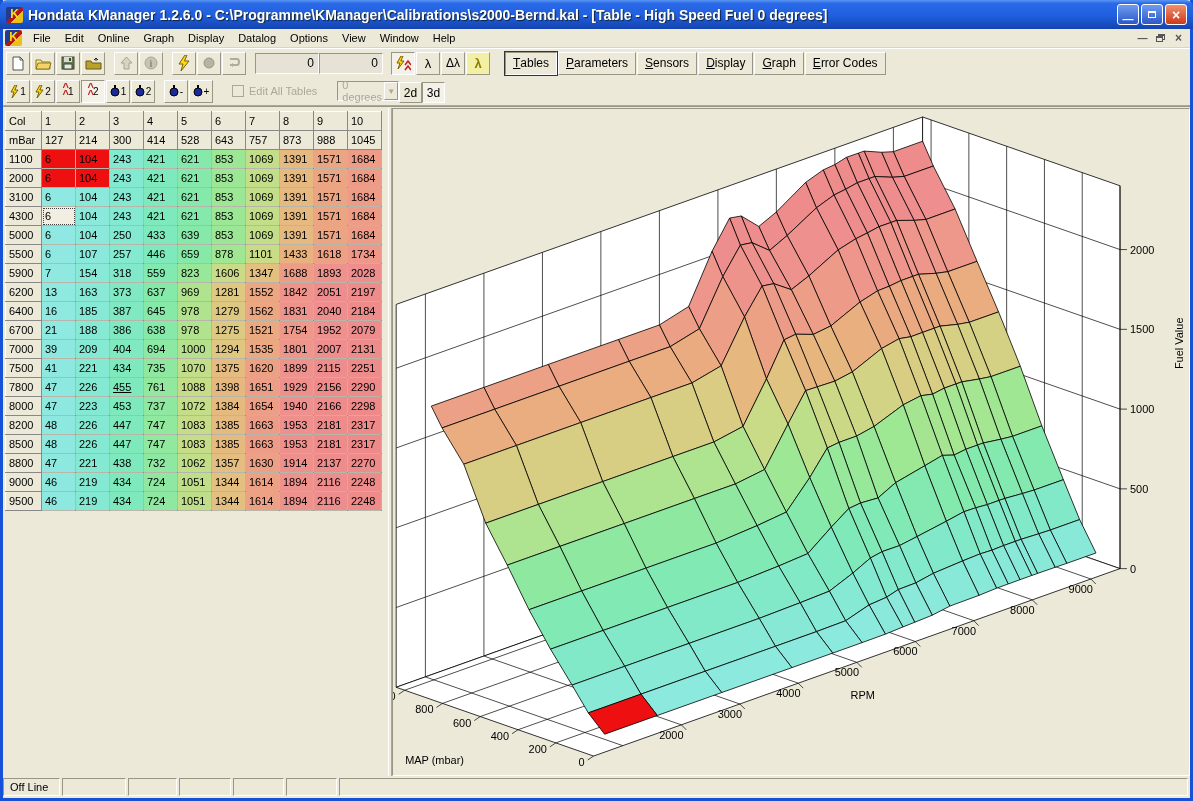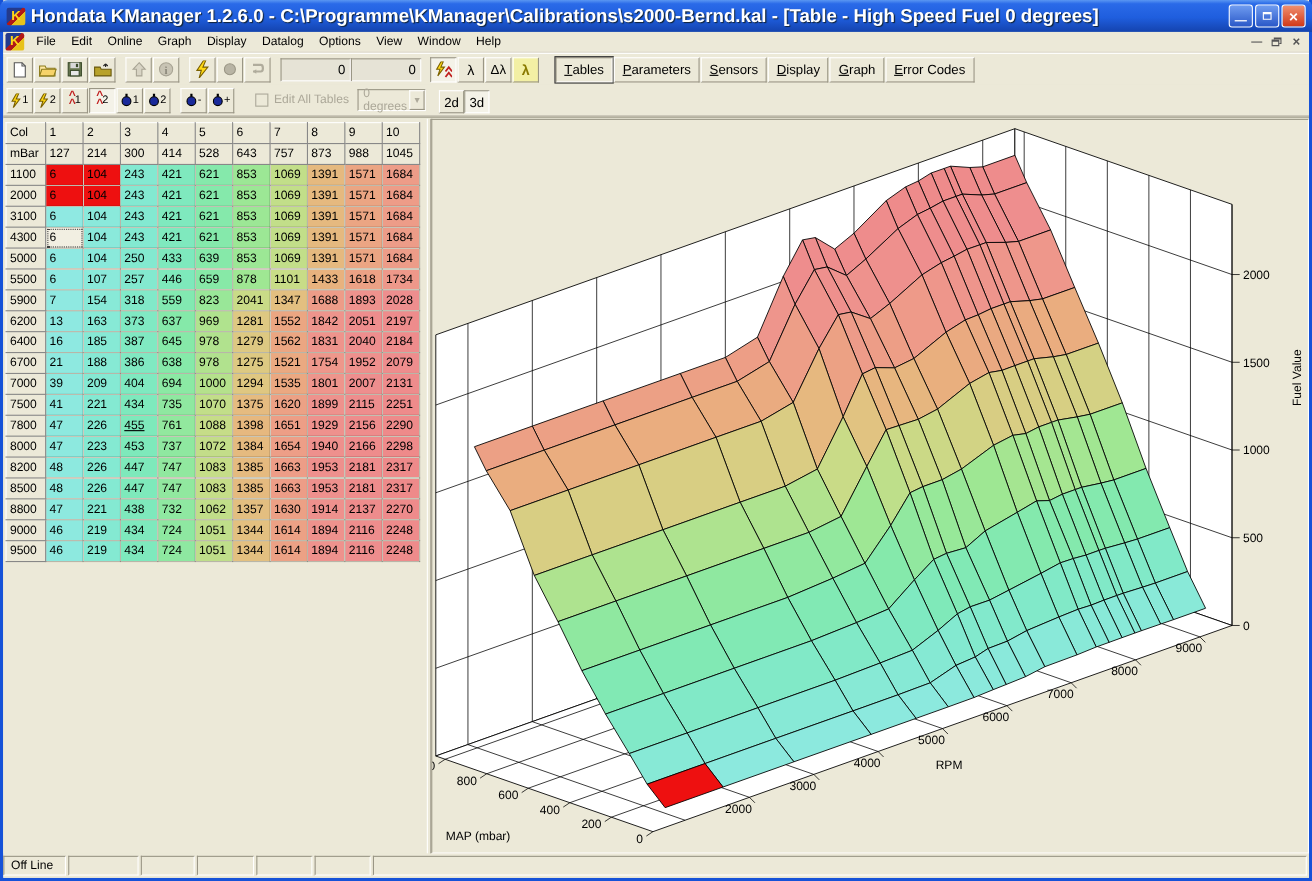--- a/index.html
+++ b/index.html
@@ -3,21 +3,21 @@
 <meta charset="utf-8">
 <style>
   * { box-sizing: border-box; margin:0; padding:0; }
   html,body { width:1193px; height:801px; overflow:hidden; background:#000; }
   body { font-family:"Liberation Sans", sans-serif; font-size:11px; }
   .window { position:absolute; inset:0; background:#ece9d8; border:3px solid #1652d8; border-top:none; }
   
   .titlebar { position:absolute; left:-3px; right:-3px; top:0; height:29px;
     background:linear-gradient(180deg,#5a96f2 0%, #2a6ae8 12%, #1f5ede 55%, #1443ae 100%);
     border-radius:7px 7px 0 0; display:flex; align-items:center; padding:0 6px; }
-  .titletext { color:#fff; font-weight:bold; font-size:17px; text-shadow:1px 1px 1px #123; white-space:nowrap; overflow:hidden; flex:1; }
+  .titletext { color:#fff; font-weight:bold; font-size:14px; text-shadow:1px 1px 1px #123; white-space:nowrap; overflow:hidden; flex:1; }
   .kicon { width:17px; height:16px; margin-right:5px; background:linear-gradient(135deg,#243a8c 0%,#243a8c 45%,#b01818 45%,#b01818 62%,#e8c21a 62%); border-radius:2px; color:#ffd816; font-weight:bold; font-size:12px; text-align:center; line-height:15px; flex:0 0 auto; }
   .winbtns { display:flex; gap:2px; }
   .wbtn { width:22px; height:21px; border-radius:3px; border:1px solid #fff; color:#fff; font-weight:bold; font-size:11px;
     display:flex; align-items:center; justify-content:center; background:linear-gradient(180deg,#6f9cf0,#2a58c8); }
   .wbtn.close { background:linear-gradient(180deg,#f09070,#d03818); }
   .sq { width:8px; height:7px; border:1px solid #fff; border-top-width:2px; }
   
   .menubar { position:absolute; left:0; right:0; top:29px; height:19px; background:#ece9d8; display:flex; align-items:center; border-bottom:1px solid #d8d4c8; }
   .menu-item { padding:2px 7px; color:#000; }
   .mdibtns { margin-left:auto; display:flex; gap:3px; padding-right:4px; align-items:center; }
@@ -33,21 +33,21 @@
     display:flex; align-items:center; justify-content:center; margin-right:1px; font-size:12px; }
   .tbtn.pressed { border-color:#9a9685 #fff #fff #9a9685; background:#f4f2e8; }
   .tbtn.yellowbg { background:#f3f0a4; }
   .gap { width:8px; } .biggap { width:14px; }
   .numfield { width:64px; height:21px; border:1px solid; border-color:#9a9685 #fff #fff #9a9685; background:#e6e3d6;
     text-align:right; padding:2px 4px; font-size:12px; }
   .txtbtn { height:23px; padding:2px 7px; background:#ece9d8; border:1px solid; border-color:#fff #9a9685 #9a9685 #fff; margin-right:1px; font-size:12px; display:flex; align-items:center; }
   .txtbtn.active { outline:1px solid #333; border-color:#9a9685 #fff #fff #9a9685; }
   .cbx { width:12px; height:12px; border:1px solid #aca899; background:#ece9d8; margin:0 5px 0 18px; }
   .dis { color:#aca899; }
-  .combo { width:62px; height:20px; border:1px solid; border-color:#9a9685 #fff #fff #9a9685; background:#ece9d8; display:flex; align-items:center; padding-left:4px; margin-left:8px; color:#aca899; }
+  .combo { width:62px; height:20px; border:1px solid; border-color:#9a9685 #fff #fff #9a9685; background:#ece9d8; display:flex; align-items:center; padding-left:4px; margin-left:20px; color:#aca899; }
   .combo .arrowbox { margin-left:auto; width:16px; height:18px; background:#ece9d8; border:1px solid; border-color:#fff #9a9685 #9a9685 #fff; display:flex; align-items:center; justify-content:center; color:#aca899; font-size:8px; }
   .num-sub { font-size:10px; margin-left:1px; }
   .redchev { color:#c02020; font-weight:bold; letter-spacing:-2px; font-size:11px; line-height:7px; }
   
   .content { position:absolute; left:0; right:0; top:106px; bottom:22px; background:#ece9d8; border-top:1px solid #9a9685; }
   .leftpanel { position:absolute; left:0; top:1px; bottom:0; width:385px; background:#ece9d8; }
   .splitter { position:absolute; left:385px; top:1px; bottom:0; width:4px; background:#ece9d8; border-left:1px solid #fff; border-right:1px solid #aca899; }
   .graphpanel { position:absolute; left:389px; right:0; top:1px; bottom:0; background:#ece9d8; border:1px solid; border-color:#9a9685 #fff #fff #9a9685; }
   .graphtools { position:absolute; left:396px; top:82px; display:flex; z-index:5; }
   .gbtn { width:23px; height:21px; background:#ece9d8; border:1px solid; border-color:#fff #9a9685 #9a9685 #fff; display:flex; align-items:center; justify-content:center; font-size:12px; }
@@ -375,21 +375,21 @@
               <td class="dc" style="background: rgb(236, 161, 133);">1618</td>
               <td class="dc" style="background: rgb(238, 152, 138);">1734</td>
             </tr>
             <tr>
               <td class="hc rh">5900</td>
               <td class="dc" style="background: rgb(143, 233, 225);">7</td>
               <td class="dc" style="background: rgb(136, 233, 215);">154</td>
               <td class="dc" style="background: rgb(129, 233, 201);">318</td>
               <td class="dc" style="background: rgb(130, 233, 177);">559</td>
               <td class="dc" style="background: rgb(153, 231, 152);">823</td>
-              <td class="dc" style="background: rgb(201, 219, 135);">2041</td>
+              <td class="dc" style="background: rgb(201, 219, 135);">1606</td>
               <td class="dc" style="background: rgb(227, 191, 128);">1347</td>
               <td class="dc" style="background: rgb(237, 156, 136);">1688</td>
               <td class="dc" style="background: rgb(238, 146, 141);">1893</td>
               <td class="dc" style="background: rgb(238, 142, 142);">2028</td>
             </tr>
             <tr>
               <td class="hc rh">6200</td>
               <td class="dc" style="background: rgb(142, 233, 225);">13</td>
               <td class="dc" style="background: rgb(135, 233, 214);">163</td>
               <td class="dc" style="background: rgb(128, 233, 195);">373</td>

